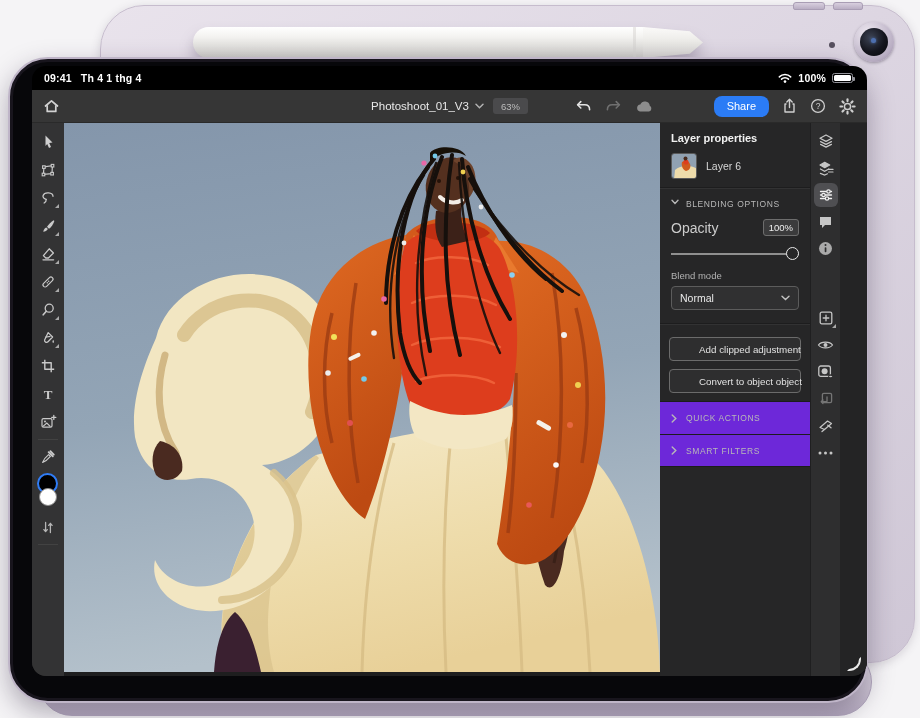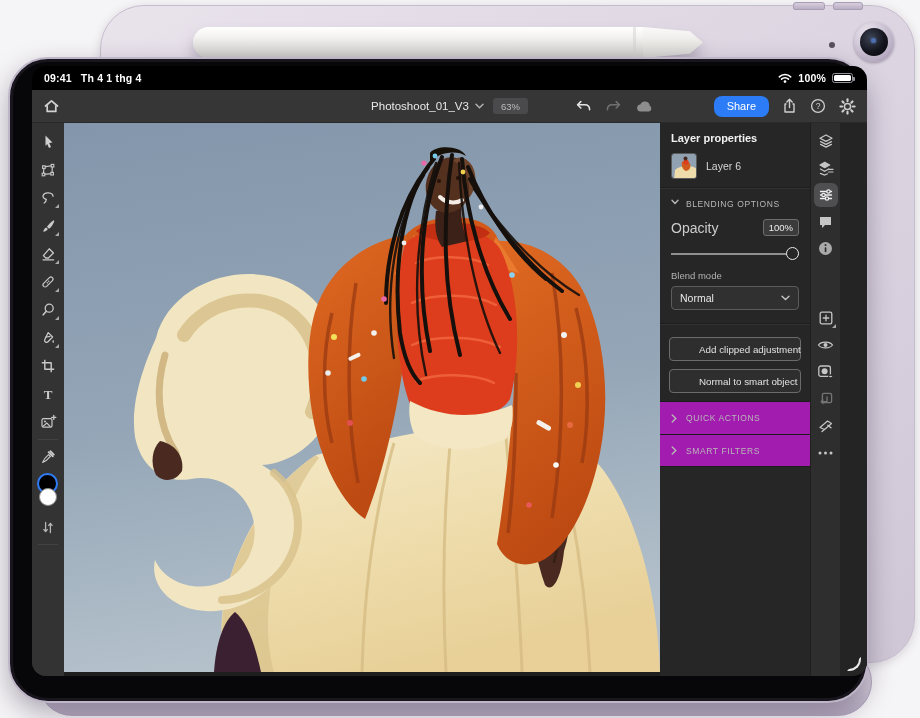--- a/index.html
+++ b/index.html
@@ -109,21 +109,21 @@
   .blend-label { padding:7px 11px 5px; font-size:9.5px; color:#b2b2b2; }
   .dropdown { margin:0 11px; height:24px; border:1px solid #5c5c5c; background:#303031; border-radius:4px;
     display:flex; align-items:center; justify-content:space-between; padding:0 8px; }
   .dropdown span { font-size:10.5px; color:#e9e9e9; }
   .panel-gap { height:13px; }
   .action-btn { margin:0 9px 8px; height:24px; border:1px solid #6b6b6b; background:#2e2e2f; border-radius:4px;
     display:flex; align-items:center; gap:22px; padding:0 7px; width:calc(100% - 18px); }
   .action-btn span { font-size:9.8px; color:#e2e2e2; white-space:nowrap; }
   .sections { margin-top:5px; }
   .section-row { height:33px; display:flex; align-items:center; gap:9px; padding:0 11px;
-    background:#a21caf; border-top:1px solid #1c1c1d; }
+    background:#6d28d9; border-top:1px solid #1c1c1d; }
   .section-row:last-child { border-bottom:1px solid #1c1c1d; }
 
   
   .icon-strip { width:30px; flex:0 0 30px; background:#2e2e2f; border-left:1px solid #1f1f20;
     display:flex; flex-direction:column; align-items:center; padding-top:4px; }
   .strip-cell { position:relative; width:27px; height:27px; display:flex; align-items:center; justify-content:center; }
   .strip-cell.active { background:#4f4f52; border-radius:6px; width:24px; height:24px; margin:1.5px 0; }
   .strip-cell.sub::after { content:""; position:absolute; right:3px; bottom:3px; border-style:solid;
     border-width:0 0 4px 4px; border-color:transparent transparent #a9a9a9 transparent; }
   .strip-gap { height:42px; }
@@ -505,21 +505,21 @@
               <path d="M6.5 1.1 a5.4 5.4 0 0 1 0 10.8 Z" fill="#d9d9d9"></path>
             </svg>
             <span>Add clipped adjustment</span>
           </button>
 
           <button class="action-btn">
             <svg width="13" height="13" viewBox="0 0 13 13">
               <rect x="4.2" y="1.2" width="7.4" height="7.4" stroke="#d9d9d9" stroke-width="1.2" fill="#2e2e2f"></rect>
               <rect x="1.2" y="4.2" width="7.4" height="7.4" stroke="#d9d9d9" stroke-width="1.2" fill="#8a8a8a"></rect>
             </svg>
-            <span>Normal to smart object</span>
+            <span>Convert to object object</span>
           </button>
 
           <div class="sections">
             <div class="section-row">
               <svg width="6" height="9" viewBox="0 0 6 9">
                 <path d="M1.2 1 L4.8 4.5 L1.2 8" stroke="#b8b8b8" stroke-width="1.4" fill="none" stroke-linecap="round"></path>
               </svg>
               <span class="sec-label">QUICK ACTIONS</span>
             </div>
             <div class="section-row">

